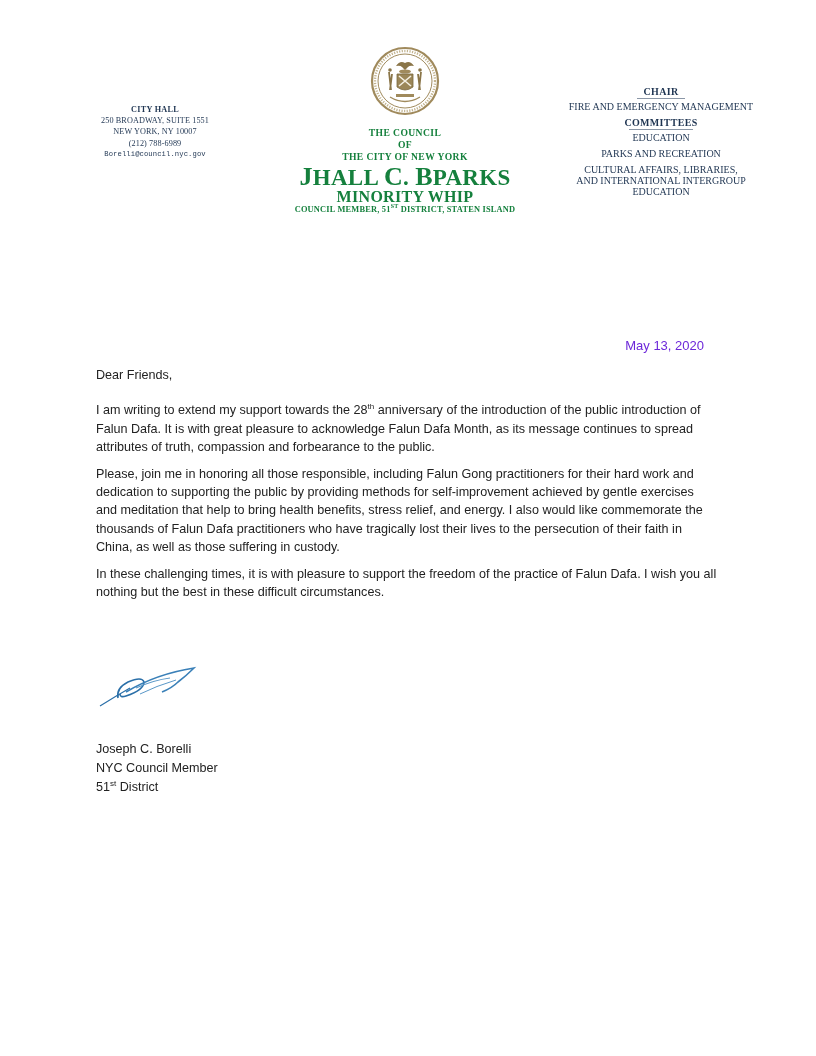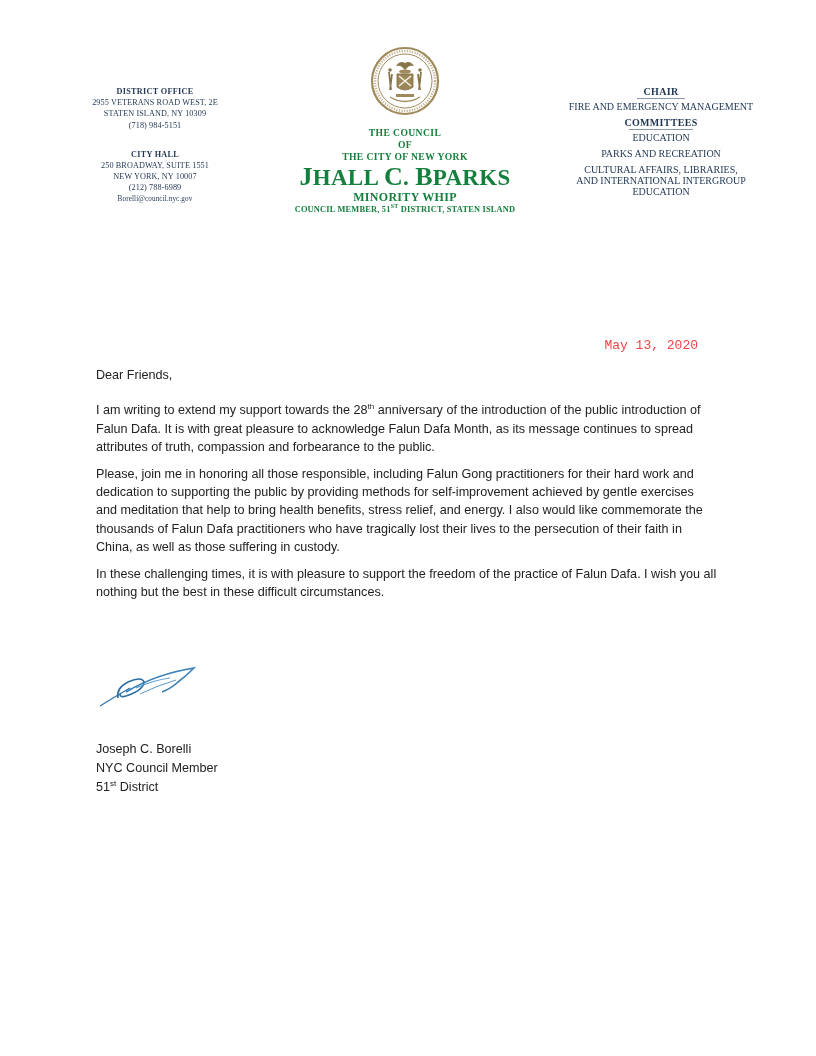--- a/index.html
+++ b/index.html
@@ -31,20 +31,21 @@
     }
     .left-col .heading {
       font-weight: bold;
       letter-spacing: 0.3px;
     }
     .left-col .gap {
       height: 18px;
     }
     .left-col .email {
       font-size: 7.2px;
+      font-family: Liberation Mono, monospace;
     }
 
     .seal {
       position: absolute;
       left: 370px;
       top: 46px;
       width: 70px;
       height: 70px;
     }
 
@@ -68,21 +69,21 @@
       line-height: 26px;
       font-weight: bold;
       letter-spacing: 0.3px;
       margin-top: 1px;
       font-variant: small-caps;
     }
     .center-col .name .big {
       font-size: 26px;
     }
     .center-col .whip {
-      font-size: 12px;
+      font-size: 16px;
       line-height: 12px;
       letter-spacing: 0.3px;
       font-weight: bold;
     }
     .center-col .member {
       font-size: 8.4px;
       line-height: 12px;
       letter-spacing: 0.2px;
       font-weight: bold;
       margin-top: 1px;
@@ -120,25 +121,24 @@
     .right-col .item {
       margin-bottom: 5px;
     }
     .right-col .item.tight {
       margin-bottom: 0;
     }
 
     
     .date {
       position: absolute;
-      right: 118px;
+      right: 112px;
       top: 338px;
       font-size: 13px;
-      color: #ef4444;
-      font-family: Liberation Mono, monospace;
+      color: #6d28d9;
     }
     .body-text {
       position: absolute;
       left: 96px;
       top: 366px;
       width: 622px;
       font-size: 12.6px;
       line-height: 18.4px;
       color: #222;
     }
@@ -179,26 +179,20 @@
     .sign-block sup {
       font-size: 8px;
       line-height: 0;
       vertical-align: super;
     }
   </style>
 </head>
 <body>
 
 <div class="left-col">
-  <div>
-    <div class="heading">DISTRICT OFFICE</div>
-    <div>2955 VETERANS ROAD WEST, 2E</div>
-    <div>STATEN ISLAND, NY 10309</div>
-    <div>(718) 984-5151</div>
-  </div>
   <div class="gap"></div>
   <div>
     <div class="heading">CITY HALL</div>
     <div>250 BROADWAY, SUITE 1551</div>
     <div>NEW YORK, NY 10007</div>
     <div>(212) 788-6989</div>
     <div class="email">Borelli@council.nyc.gov</div>
   </div>
 </div>
 

